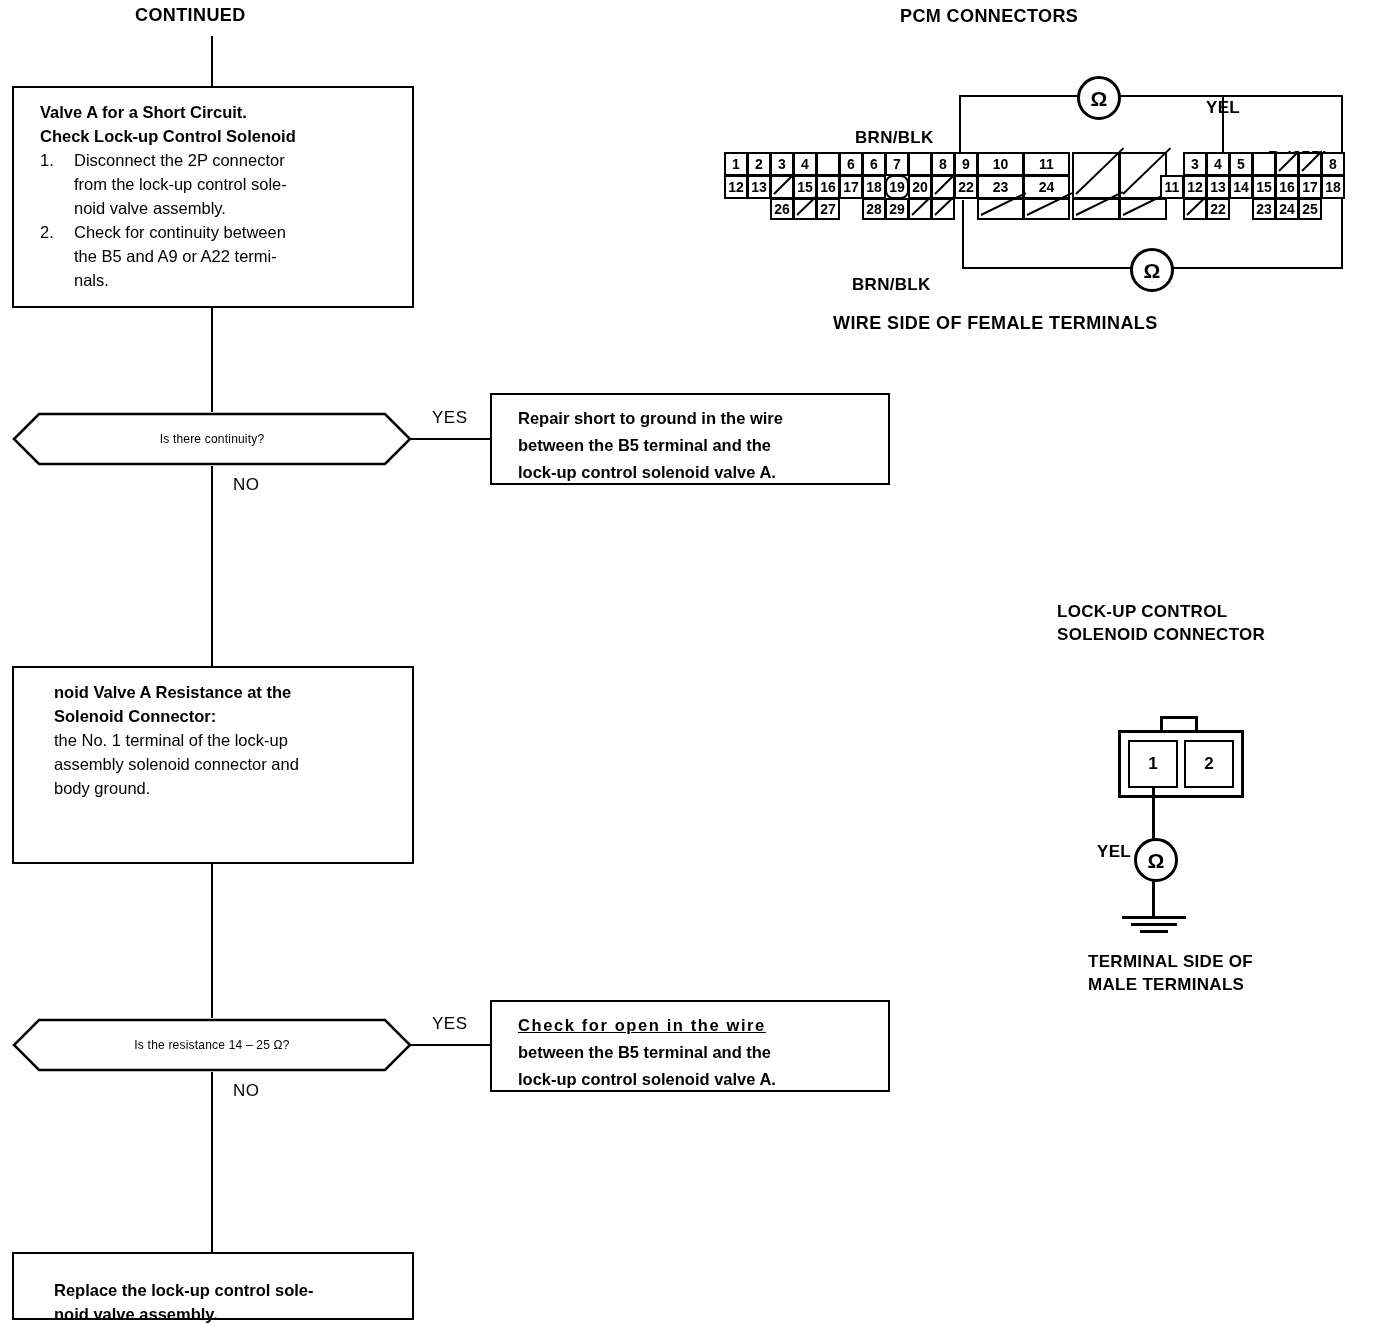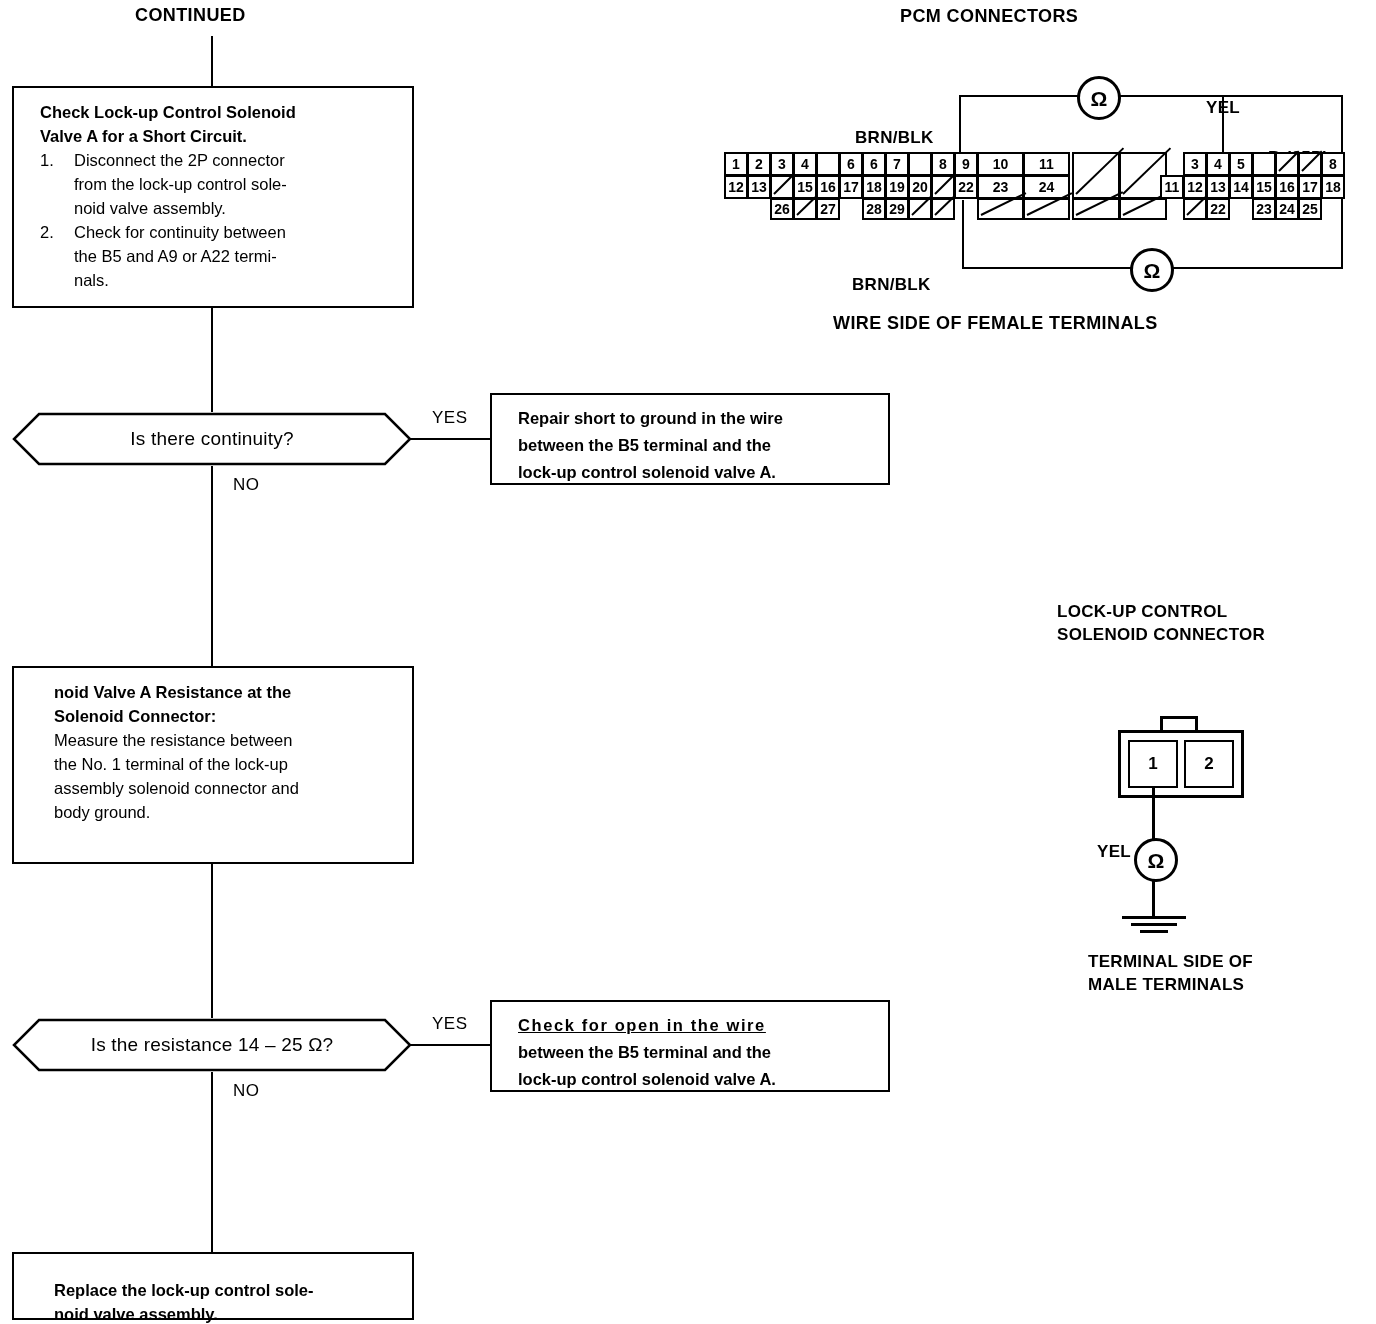--- a/index.html
+++ b/index.html
@@ -26,21 +26,21 @@
 
   .rbox{position:absolute;border:2px solid #000;box-sizing:border-box;background:#fff;
         padding:10px 12px 10px 26px;}
   .rbox .t{font-size:16.5px;line-height:27px;font-weight:bold;}
 
   
   .dia{position:absolute;}
   .dia svg{position:absolute;left:0;top:0;}
   .dia .dtxt{position:absolute;left:0;top:0;width:100%;height:100%;
              display:flex;align-items:center;justify-content:center;
-             font-size:19px;letter-spacing:.2px;}
+             font-size:12px;letter-spacing:.2px;}
 
   
   .term{position:absolute;border:2px solid #000;box-sizing:border-box;background:#fff;
         display:flex;align-items:center;justify-content:center;
         font-size:14px;font-weight:bold;line-height:1;}
   .term.blank{background:#fff;}
   .slash{position:absolute;background:#000;height:2px;transform-origin:left center;}
 
   
   .meter{position:absolute;border:3px solid #000;border-radius:50%;background:#fff;
@@ -58,22 +58,22 @@
   .cap{position:absolute;font-size:17px;font-weight:bold;line-height:23px;letter-spacing:.3px;}
 </style>
 </head>
 <body>
 
 <div class="abs hdr" style="left:135px;top:5px;">CONTINUED</div>
 
 <div class="vline" style="left:211px;top:36px;height:50px;"></div>
 
 <div class="pbox" style="left:12px;top:86px;width:402px;height:222px;">
+  <div class="t b">Valve A for a Short Circuit.</div>
   <div class="t b">Check Lock-up Control Solenoid</div>
-  <div class="t b">Valve A for a Short Circuit.</div>
   <ol>
     <li>
       <span class="num">1.</span>
       <span>Disconnect the 2P connector</span>
     </li>
     <li>
       <span>from the lock-up control sole-</span>
     </li>
     <li>
       <span>noid valve assembly.</span>
@@ -110,21 +110,20 @@
   <div class="t">between the B5 terminal and the</div>
   <div class="t">lock-up control solenoid valve A.</div>
 </div>
 
 <div class="abs yesno" style="left:233px;top:475px;">NO</div>
 <div class="vline" style="left:211px;top:466px;height:200px;"></div>
 
 <div class="pbox" style="left:12px;top:666px;width:402px;height:198px;padding-left:40px;">
   <div class="t b">noid Valve A Resistance at the</div>
   <div class="t b">Solenoid Connector:</div>
-  <div class="t">Measure the resistance between</div>
   <div class="t">the No. 1 terminal of the lock-up</div>
   <div class="t">assembly solenoid connector and</div>
   <div class="t">body ground.</div>
 </div>
 
 <div class="vline" style="left:211px;top:864px;height:154px;"></div>
 
 <div class="dia" style="left:12px;top:1018px;width:400px;height:54px;">
   <svg width="400" height="54" viewBox="0 0 400 54">
     <polygon points="27,2 373,2 398,27 373,52 27,52 2,27" fill="#fff" stroke="#000" stroke-width="2.5"></polygon>
@@ -193,21 +192,21 @@
 
 <div class="term" style="left:724px;top:175px;width:24px;height:24px;">12</div>
 <div class="term" style="left:747px;top:175px;width:24px;height:24px;">13</div>
 <div class="term blank" style="left:770px;top:175px;width:24px;height:24px;">
   <div class="slash" style="left:2px;bottom:2px;width:28px;transform:rotate(-45deg);"></div>
 </div>
 <div class="term" style="left:793px;top:175px;width:24px;height:24px;">15</div>
 <div class="term" style="left:816px;top:175px;width:24px;height:24px;">16</div>
 <div class="term" style="left:839px;top:175px;width:24px;height:24px;">17</div>
 <div class="term" style="left:862px;top:175px;width:24px;height:24px;">18</div>
-<div class="term" style="left:885px;top:175px;width:24px;height:24px;">19</div>
+<div class="term" style="left:885px;top:175px;width:24px;height:24px;border-radius:8px;">19</div>
 <div class="term" style="left:908px;top:175px;width:24px;height:24px;">20</div>
 <div class="term blank" style="left:931px;top:175px;width:24px;height:24px;">
   <div class="slash" style="left:2px;bottom:2px;width:28px;transform:rotate(-45deg);"></div>
 </div>
 <div class="term" style="left:954px;top:175px;width:24px;height:24px;">22</div>
 <div class="term" style="left:977px;top:175px;width:47px;height:24px;">23</div>
 <div class="term" style="left:1023px;top:175px;width:47px;height:24px;">24</div>
 
 <div class="term" style="left:770px;top:198px;width:24px;height:22px;">26</div>
 <div class="term blank" style="left:793px;top:198px;width:24px;height:22px;">

